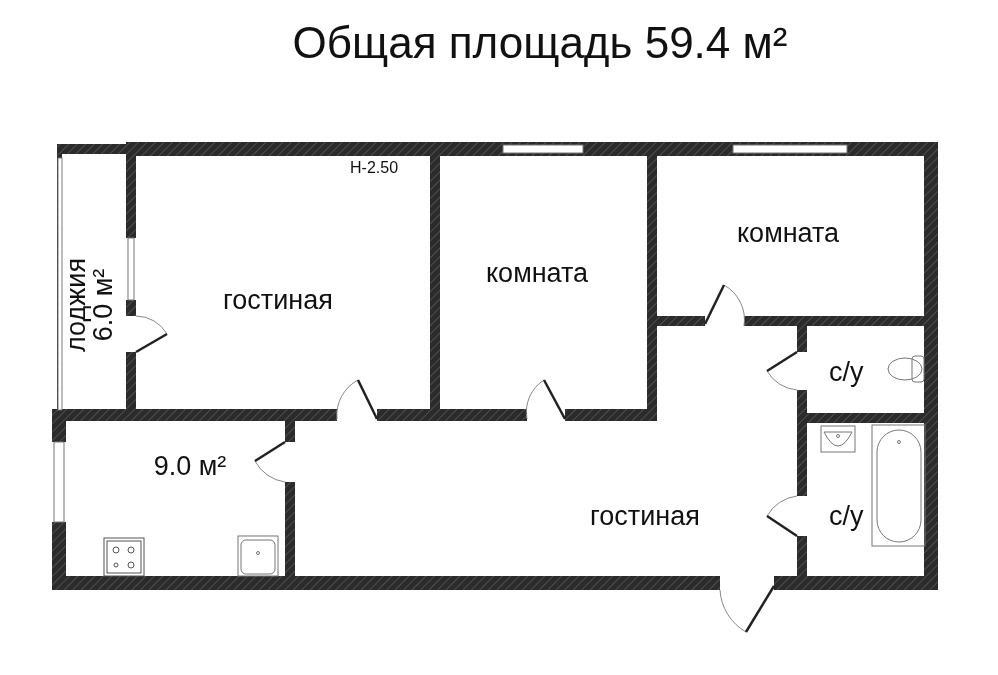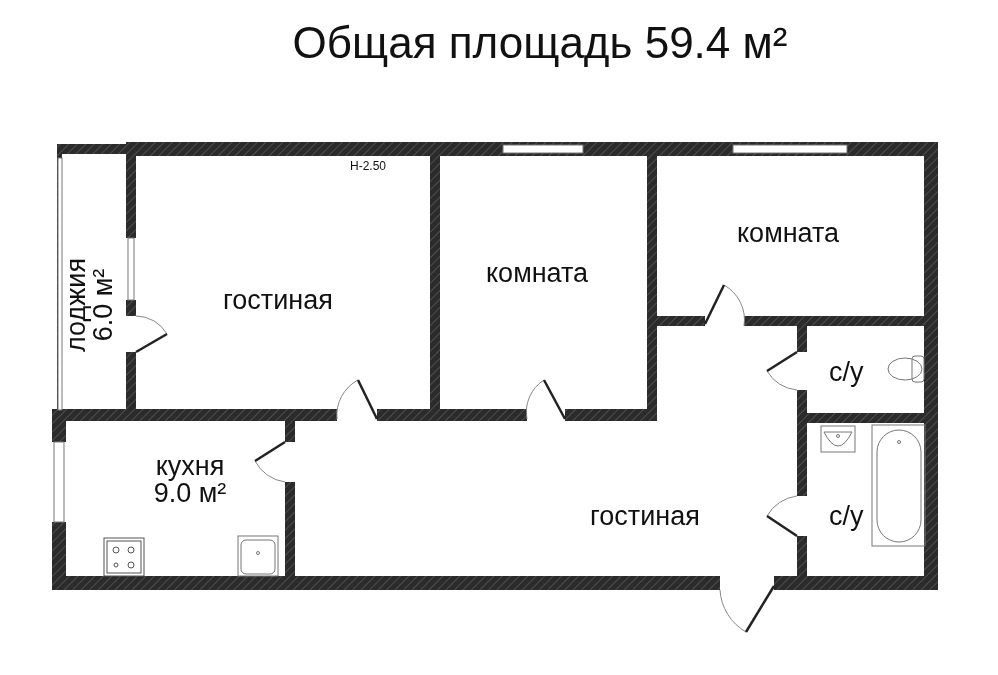--- a/index.html
+++ b/index.html
@@ -1,21 +1,21 @@
 <!DOCTYPE html>
 <html><head>
 <meta charset="utf-8">
 <style>
   html, body { margin: 0; padding: 0; background: #ffffff; }
   body { width: 998px; height: 675px; position: relative; overflow: hidden; font-family: "Liberation Sans", sans-serif; }
   .title { position: absolute; left: 0; top: 18px; width: 998px; text-align: center; font-size: 44px; color: #111; letter-spacing: 0px; margin-left: 41px; }
   .plan { position: absolute; left: 0; top: 0; }
   .lbl { position: absolute; font-size: 27px; color: #111; line-height: 1; white-space: nowrap; }
   .lbl.c { text-align: center; }
-  .small { font-size: 12px; text-align: center; }
+  .small { font-size: 16px; text-align: center; }
   .vert { transform: rotate(-90deg); transform-origin: center center; text-align: center; line-height: 1.0; }
 </style>
 </head>
 <body>
 
 <div class="title">Общая площадь 59.4 м²</div>
 
 <svg class="plan" width="998" height="675" viewBox="0 0 998 675" xmlns="http://www.w3.org/2000/svg">
   <defs>
     <pattern id="hatch" width="6" height="6" patternUnits="userSpaceOnUse" patternTransform="rotate(45)">
@@ -136,16 +136,15 @@
   <div>лоджия</div>
   <div>6.0 м²</div>
 </div>
 
 <div class="lbl" style="left:223px; top:263px;margin-top:24px;">гостиная</div>
 <div class="lbl" style="left:486px; top:260px;">комната</div>
 <div class="lbl" style="left:737px; top:220px;">комната</div>
 <div class="lbl" style="left:829px; top:359px;">с/у</div>
 <div class="lbl" style="left:829px; top:503px;">с/у</div>
 <div class="lbl c" style="left:130px; top:453px; width:120px;">
-  <div>кухня</div>
   <div>9.0 м²</div>
 </div>
 <div class="lbl" style="left:590px; top:503px;">гостиная</div>
 
 </body></html>

